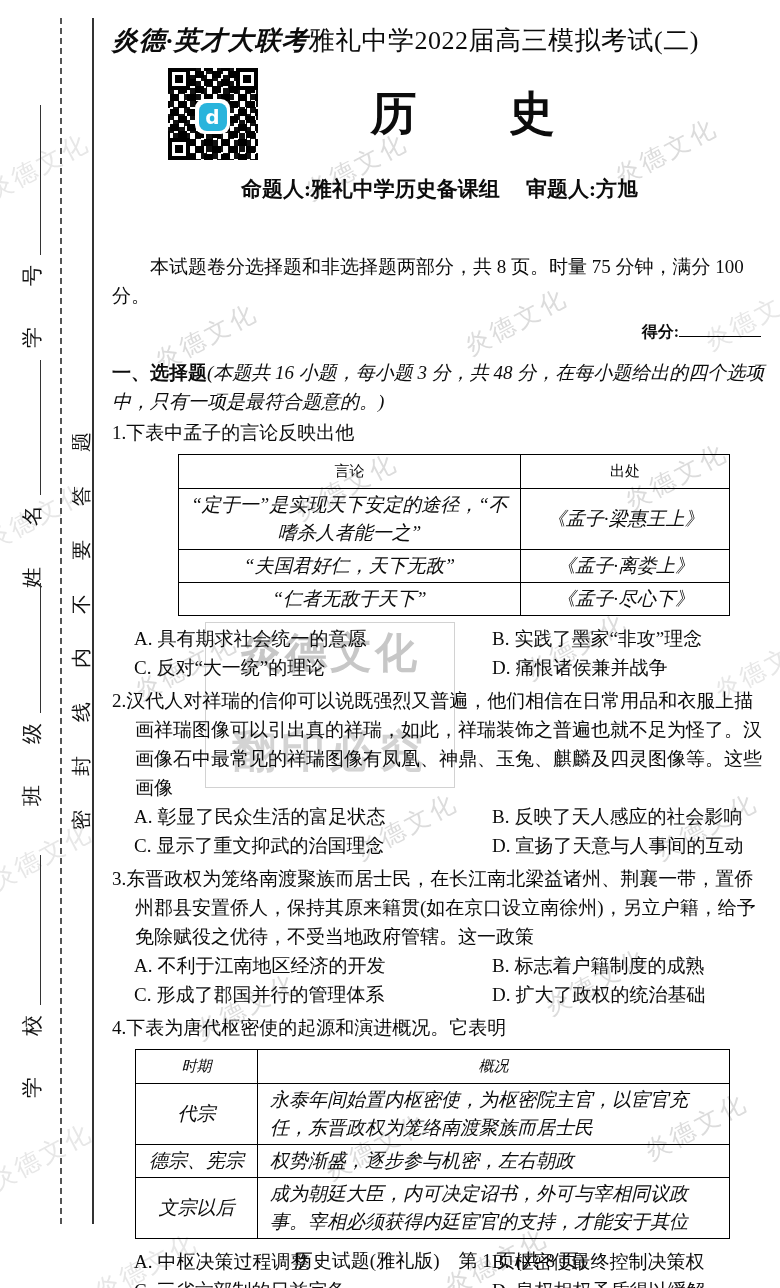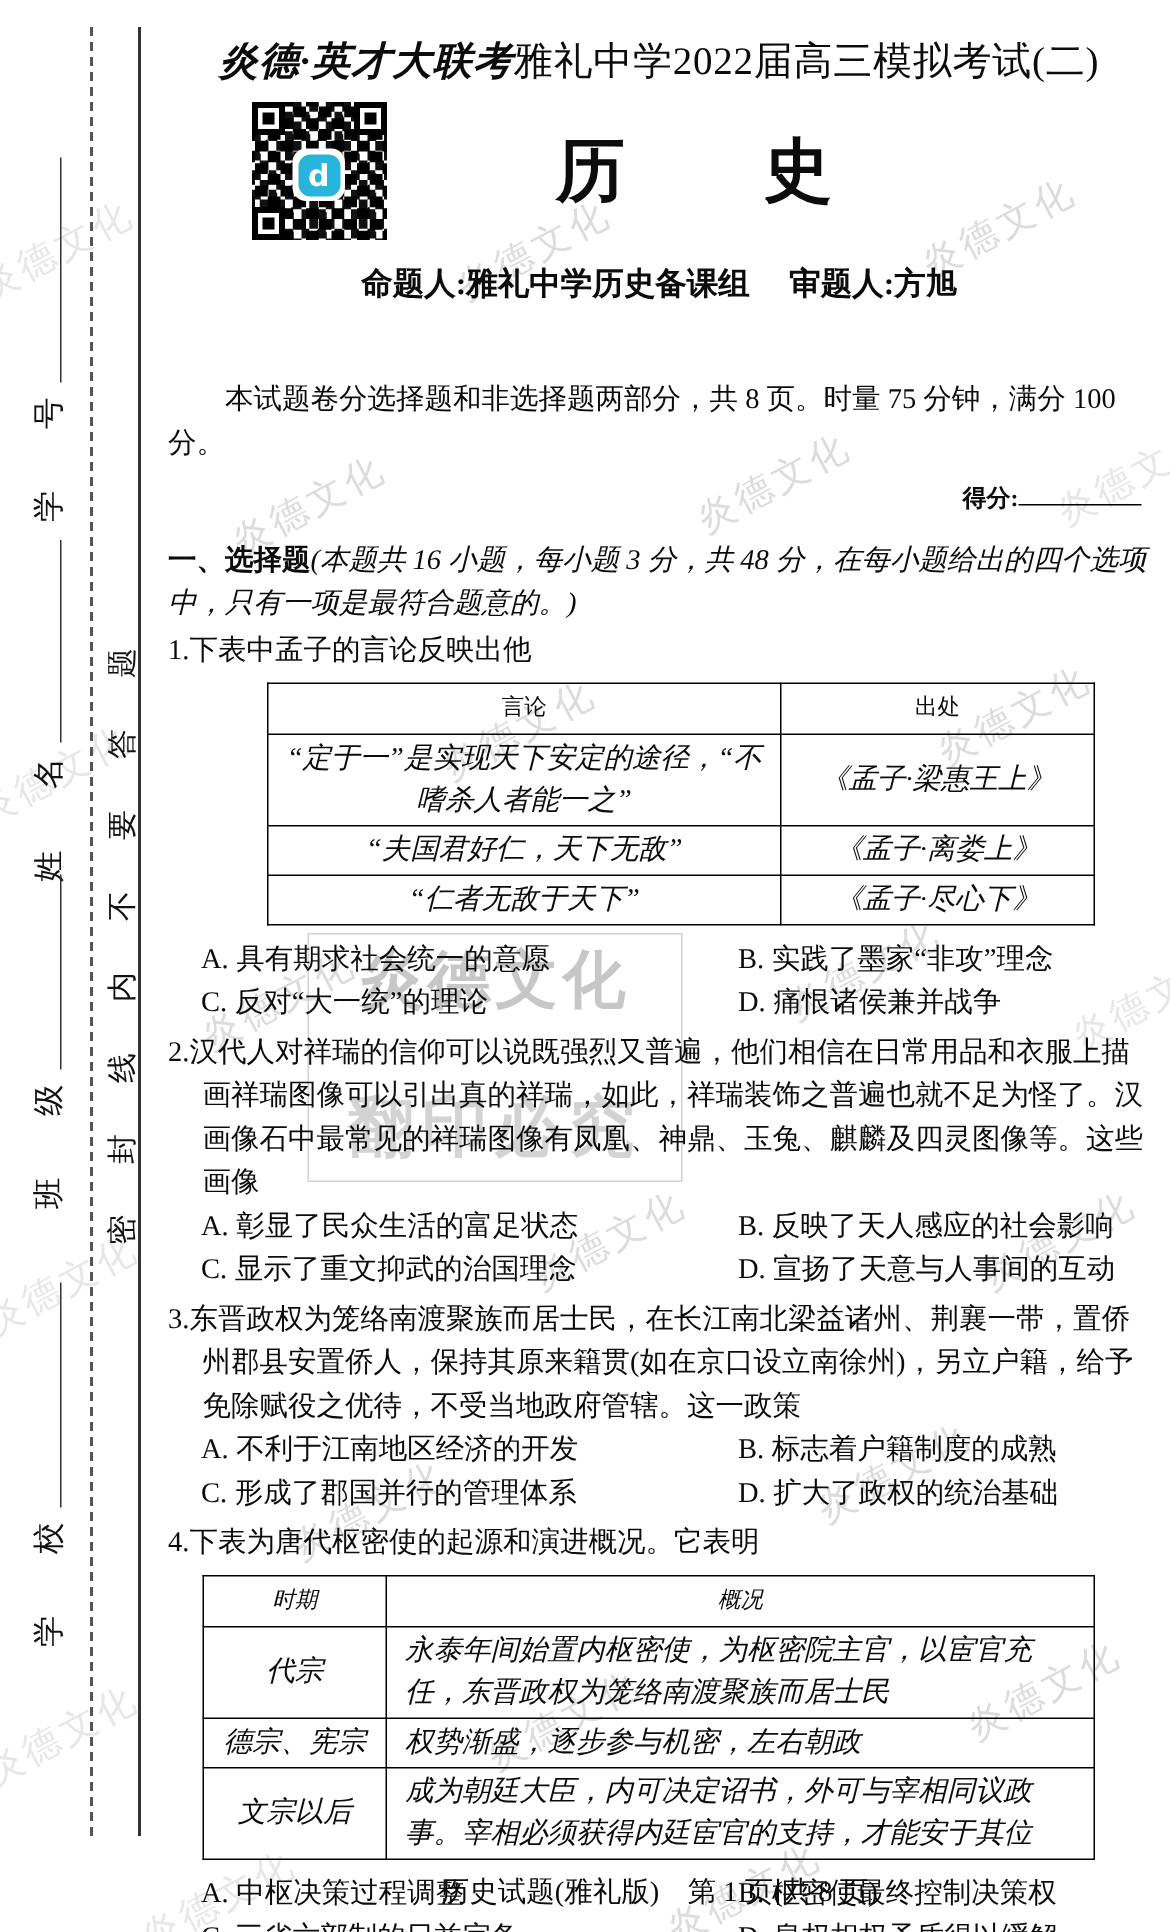--- a/index.html
+++ b/index.html
@@ -21,21 +21,21 @@
                border-left:2px dashed #555;z-index:1;}
   .rule-solid{position:absolute;left:92px;top:18px;height:1206px;width:1.5px;background:#333;z-index:1;}
   .vlabel{position:absolute;left:20px;transform:rotate(-90deg);transform-origin:0 0;
           display:flex;align-items:flex-end;font-size:21px;color:#111;white-space:nowrap;z-index:2;}
   .vlabel .txt{letter-spacing:10px;line-height:24px;}
   .vlabel .blank{display:inline-block;height:0;border-bottom:1.6px solid #333;margin-bottom:3px;}
   .seal{position:absolute;left:68px;top:830px;transform:rotate(-90deg);transform-origin:0 0;
         font-size:20px;letter-spacing:34px;white-space:nowrap;color:#111;z-index:2;}
   
   .content{position:absolute;left:112px;top:0;width:655px;z-index:2;font-size:19px;line-height:29px;}
-  .hline1{margin-top:24px;text-align:center;font-size:26px;line-height:34px;white-space:nowrap;}
+  .hline1{margin-top:24px;text-align:left;font-size:26px;line-height:34px;white-space:nowrap;}
   .hline1 .brand{font-weight:bold;font-style:italic;letter-spacing:1px;}
   .hline1 .rest{letter-spacing:0.5px;}
   .qr-row{margin-top:8px;display:flex;align-items:center;height:96px;}
   .qr{position:relative;width:90px;height:92px;margin-left:56px;flex:0 0 auto;
       background:
         conic-gradient(#000 25%,transparent 0 50%,#000 0 75%,transparent 0) 2px 3px/17px 15px,
         conic-gradient(#111 25%,#fff 0 50%,#111 0 75%,#fff 0) 0 0/11px 13px;}
   .finder{position:absolute;width:22px;height:22px;border:4px solid #000;background:#fff;box-sizing:border-box;}
   .finder::after{content:"";position:absolute;inset:3px;background:#000;}
   .finder.tl{left:0;top:0;} .finder.tr{right:0;top:0;} .finder.bl{left:0;bottom:0;}

